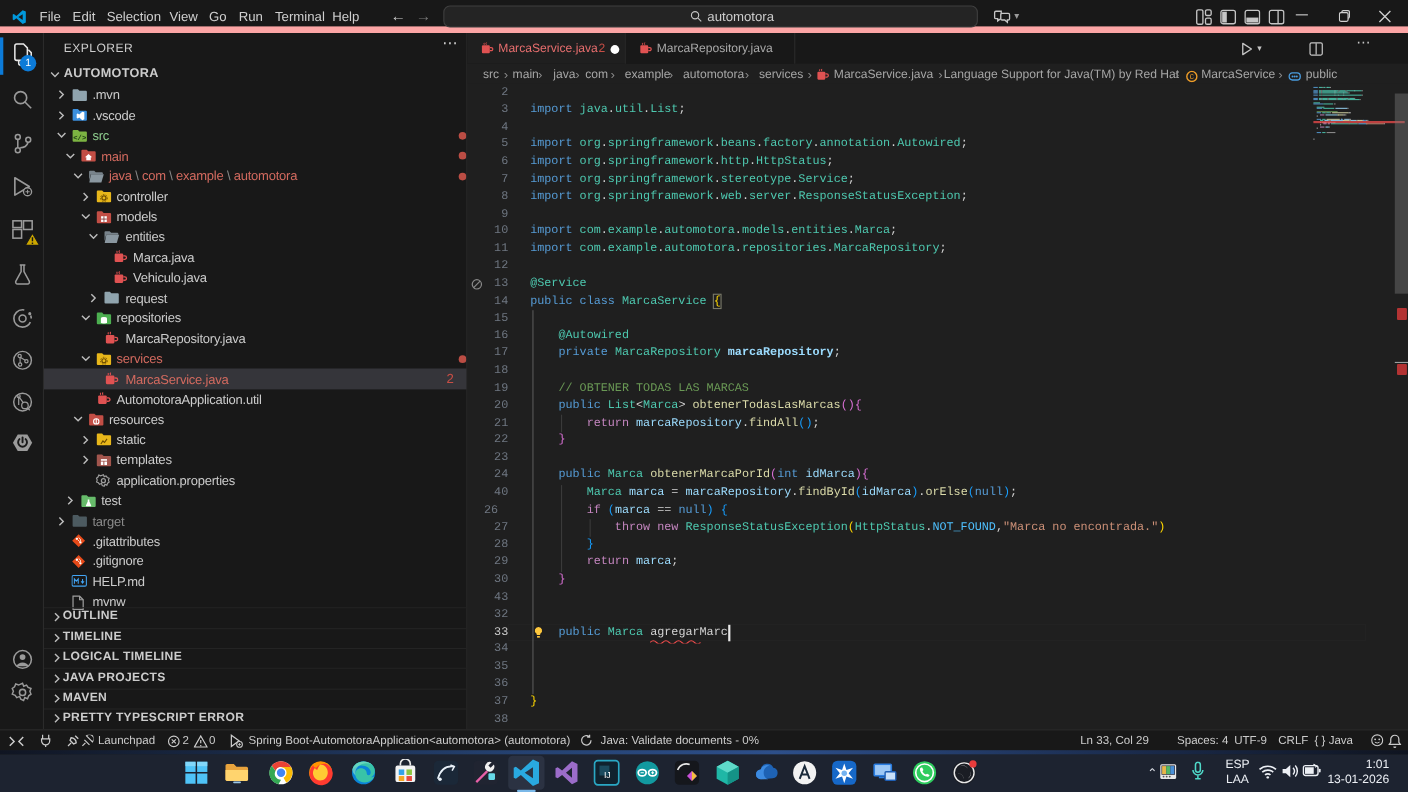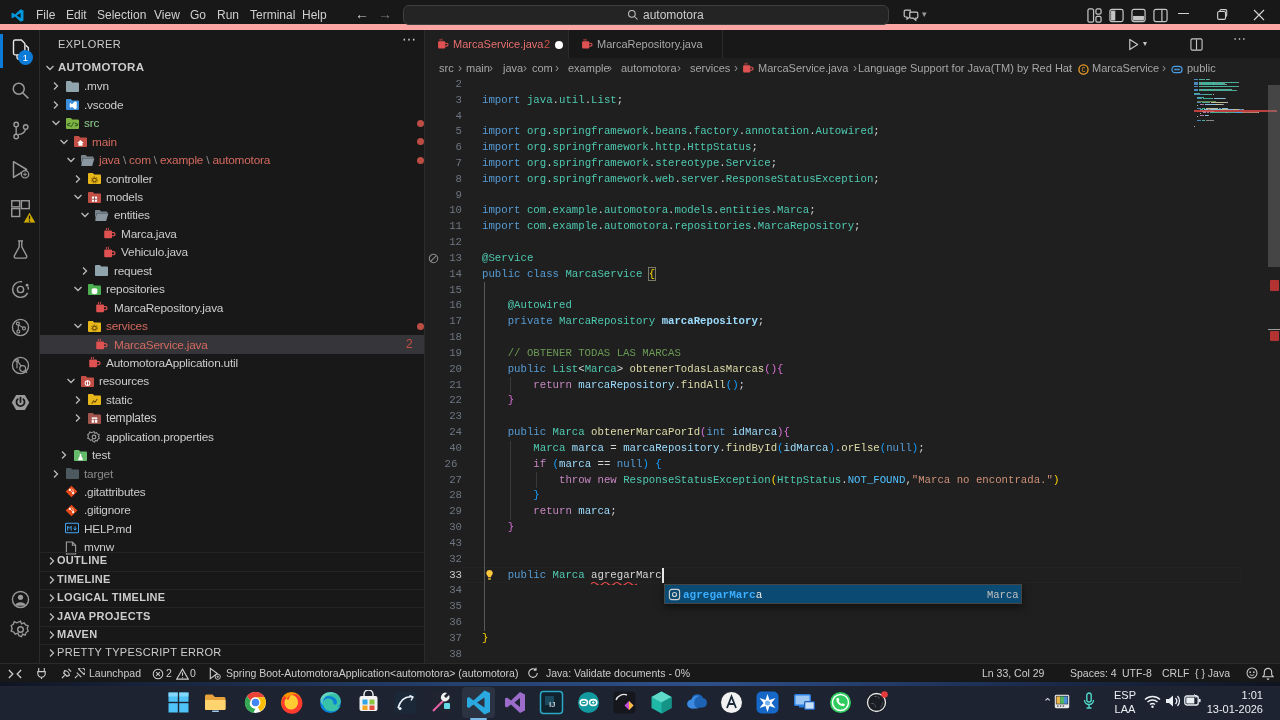--- a/index.html
+++ b/index.html
@@ -407,21 +407,21 @@
       <div class="r" style="left:17px;top:579.6px;font-size:11px;font-weight:bold;color:#cccccc;letter-spacing:0.3px">JAVA PROJECTS</div>
       <div class="r" style="left:0;top:595.8px;width:385px;height:18.4px;border-top:1px solid #242424"></div>
       <svg class="r" style="left:7px;top:600.0px" width="10" height="10" viewBox="0 0 10 10">
         <path d="M3 1.5 6.5 5 3 8.5" fill="none" stroke="#bbbbbb" stroke-width="1.3"></path>
       </svg>
       <div class="r" style="left:17px;top:598.0px;font-size:11px;font-weight:bold;color:#cccccc;letter-spacing:0.3px">MAVEN</div>
       <div class="r" style="left:0;top:614.2px;width:385px;height:18.4px;border-top:1px solid #242424"></div>
       <svg class="r" style="left:7px;top:618.4px" width="10" height="10" viewBox="0 0 10 10">
         <path d="M3 1.5 6.5 5 3 8.5" fill="none" stroke="#bbbbbb" stroke-width="1.3"></path>
       </svg>
-      <div class="r" style="left:17px;top:616.4px;font-size:11px;font-weight:normal;color:#cccccc;letter-spacing:0.3px">PRETTY TYPESCRIPT ERROR</div>
+      <div class="r" style="left:17px;top:616.4px;font-size:11px;font-weight:bold;color:#cccccc;letter-spacing:0.3px">PRETTY TYPESCRIPT ERROR</div>
     </div>
     <div class="r" style="left:425px;top:30px;width:855px;height:633px;background:#1f1f1f;overflow:hidden">
       <div class="r" style="left:0;top:0;width:855px;height:28px;background:#181818"></div>
       <div class="r" style="left:0;top:0;width:144px;height:28px;background:#1f1f1f;border-right:1px solid #2b2b2b"></div>
       <div class="r" style="left:144px;top:0;width:154px;height:28px;background:#181818;border-right:1px solid #2b2b2b"></div>
       <div class="r" style="left:11px;top:8px">
         <svg width="13" height="12" viewBox="0 0 16 15">
           <rect x="2.5" y="4" width="9" height="9" rx="1.2" fill="#e05252"></rect>
           <path d="M11.5 6.5 h1.6 a1.7 1.7 0 0 1 0 3.6 h-1.6" fill="none" stroke="#e05252" stroke-width="1.4"></path>
           <path d="M5.2 1.2 a2 2 0 0 0 0 2.2 M7.6 0.8 a2 2 0 0 0 0 2.6" fill="none" stroke="#e05252" stroke-width="1.1"></path>
@@ -525,21 +525,21 @@
       <div class="r mono" style="left:57px;top:332.7px;font-size:10.7px"><span style="color:#D4D4D4">    </span><span style="color:#569CD6">public</span><span style="color:#D4D4D4"> </span><span style="color:#4EC9B0">List</span><span style="color:#D4D4D4">&lt;</span><span style="color:#4EC9B0">Marca</span><span style="color:#D4D4D4">&gt; </span><span style="color:#DCDCAA">obtenerTodasLasMarcas</span><span style="color:#DA70D6">(){</span></div>
       <div class="r mono" style="left:15px;top:348.6px;width:22px;text-align:right;font-size:10.7px;color:#6e7681">21</div>
       <div class="r mono" style="left:57px;top:348.6px;font-size:10.7px"><span style="color:#D4D4D4">        </span><span style="color:#C586C0">return</span><span style="color:#D4D4D4"> </span><span style="color:#9CDCFE">marcaRepository</span><span style="color:#D4D4D4">.</span><span style="color:#DCDCAA">findAll</span><span style="color:#179FFF">()</span><span style="color:#D4D4D4">;</span></div>
       <div class="r mono" style="left:15px;top:364.4px;width:22px;text-align:right;font-size:10.7px;color:#6e7681">22</div>
       <div class="r mono" style="left:57px;top:364.4px;font-size:10.7px"><span style="color:#D4D4D4">    </span><span style="color:#DA70D6">}</span></div>
       <div class="r mono" style="left:15px;top:380.2px;width:22px;text-align:right;font-size:10.7px;color:#6e7681">23</div>
       <div class="r mono" style="left:15px;top:396.1px;width:22px;text-align:right;font-size:10.7px;color:#6e7681">24</div>
       <div class="r mono" style="left:57px;top:396.1px;font-size:10.7px"><span style="color:#D4D4D4">    </span><span style="color:#569CD6">public</span><span style="color:#D4D4D4"> </span><span style="color:#4EC9B0">Marca</span><span style="color:#D4D4D4"> </span><span style="color:#DCDCAA">obtenerMarcaPorId</span><span style="color:#DA70D6">(</span><span style="color:#569CD6">int</span><span style="color:#D4D4D4"> </span><span style="color:#9CDCFE">idMarca</span><span style="color:#DA70D6">){</span></div>
       <div class="r mono" style="left:15px;top:411.9px;width:22px;text-align:right;font-size:10.7px;color:#6e7681">40</div>
       <div class="r mono" style="left:57px;top:411.9px;font-size:10.7px"><span style="color:#D4D4D4">        </span><span style="color:#4EC9B0">Marca</span><span style="color:#D4D4D4"> </span><span style="color:#9CDCFE">marca</span><span style="color:#D4D4D4"> = </span><span style="color:#9CDCFE">marcaRepository</span><span style="color:#D4D4D4">.</span><span style="color:#DCDCAA">findById</span><span style="color:#179FFF">(</span><span style="color:#9CDCFE">idMarca</span><span style="color:#179FFF">)</span><span style="color:#D4D4D4">.</span><span style="color:#DCDCAA">orElse</span><span style="color:#179FFF">(</span><span style="color:#569CD6">null</span><span style="color:#179FFF">)</span><span style="color:#D4D4D4">;</span></div>
-      <div class="r mono" style="left:15px;top:427.7px;width:22px;text-align:center;font-size:10.7px;color:#6e7681">26</div>
+      <div class="r mono" style="left:15px;top:427.7px;width:22px;text-align:left;font-size:10.7px;color:#6e7681">26</div>
       <div class="r mono" style="left:57px;top:427.7px;font-size:10.7px"><span style="color:#D4D4D4">        </span><span style="color:#C586C0">if</span><span style="color:#D4D4D4"> </span><span style="color:#179FFF">(</span><span style="color:#9CDCFE">marca</span><span style="color:#D4D4D4"> == </span><span style="color:#569CD6">null</span><span style="color:#179FFF">)</span><span style="color:#D4D4D4"> </span><span style="color:#179FFF">{</span></div>
       <div class="r mono" style="left:15px;top:443.6px;width:22px;text-align:right;font-size:10.7px;color:#6e7681">27</div>
       <div class="r mono" style="left:57px;top:443.6px;font-size:10.7px"><span style="color:#D4D4D4">            </span><span style="color:#C586C0">throw</span><span style="color:#D4D4D4"> </span><span style="color:#C586C0">new</span><span style="color:#D4D4D4"> </span><span style="color:#4EC9B0">ResponseStatusException</span><span style="color:#FFD700">(</span><span style="color:#4EC9B0">HttpStatus</span><span style="color:#D4D4D4">.</span><span style="color:#4FC1FF">NOT_FOUND</span><span style="color:#D4D4D4">,</span><span style="color:#CE9178">"Marca no encontrada."</span><span style="color:#FFD700">)</span></div>
       <div class="r mono" style="left:15px;top:459.4px;width:22px;text-align:right;font-size:10.7px;color:#6e7681">28</div>
       <div class="r mono" style="left:57px;top:459.4px;font-size:10.7px"><span style="color:#D4D4D4">        </span><span style="color:#179FFF">}</span></div>
       <div class="r mono" style="left:15px;top:475.2px;width:22px;text-align:right;font-size:10.7px;color:#6e7681">29</div>
       <div class="r mono" style="left:57px;top:475.2px;font-size:10.7px"><span style="color:#D4D4D4">        </span><span style="color:#C586C0">return</span><span style="color:#D4D4D4"> </span><span style="color:#9CDCFE">marca</span><span style="color:#D4D4D4">;</span></div>
       <div class="r mono" style="left:15px;top:491.0px;width:22px;text-align:right;font-size:10.7px;color:#6e7681">30</div>
       <div class="r mono" style="left:57px;top:491.0px;font-size:10.7px"><span style="color:#D4D4D4">    </span><span style="color:#DA70D6">}</span></div>
       <div class="r mono" style="left:15px;top:506.9px;width:22px;text-align:right;font-size:10.7px;color:#6e7681">43</div>
@@ -557,29 +557,20 @@
         <line x1="2.8" y1="9.2" x2="9.2" y2="2.8" stroke="#8a8a8a" stroke-width="1.2"></line>
       </svg>
       <svg class="r" style="left:59px;top:539.3px" width="11" height="12" viewBox="0 0 12 13">
 <path d="M6 1 a3.6 3.6 0 0 1 2 6.6 l-0.4 1.4 h-3.2 L4 7.6 A3.6 3.6 0 0 1 6 1z" fill="#ffc83d"></path>
         <rect x="4.6" y="10" width="2.8" height="1.6" fill="#ffc83d"></rect>
       </svg>
       <svg class="r" style="left:166px;top:550.7px" width="46" height="4" viewBox="0 0 46 4">
         <path d="M0 3 Q 2.875 0 5.75 3 T 11.5 3 T 17.25 3 T 23 3 T 28.75 3 T 34.5 3 T 40.25 3 T 46 3" fill="none" stroke="#f14c4c" stroke-width="1.1"></path>
       </svg>
       <div class="r" style="left:237px;top:537.8px;width:1.5px;height:15px;background:#e8e8e8"></div>
-      <div class="r" style="left:239px;top:554.0px;width:358px;height:20px;background:#252526;border:1px solid #454545;box-shadow:0 3px 8px rgba(0,0,0,0.5)">
-        <div class="r" style="left:0;top:0;width:356px;height:18px;background:#0b4a72"></div>
-        <svg class="r" style="left:3px;top:3px" width="13" height="13" viewBox="0 0 14 14">
-          <rect x="1.5" y="1.5" width="11" height="11" rx="2.5" fill="none" stroke="#cfcfcf" stroke-width="1.2"></rect>
-          <circle cx="7" cy="7" r="2.2" fill="none" stroke="#cfcfcf" stroke-width="1.2"></circle>
-        </svg>
-        <div class="r mono" style="left:18px;top:3.5px;font-size:11px"><span style="color:#3caeff;font-weight:bold">agregarMarc</span><span style="color:#e8e8e8">a</span></div>
-        <div class="r mono" style="left:322px;top:3.5px;font-size:10.5px;color:#c0c0c0">Marca</div>
-      </div>
       <div class="r" style="left:769.0px;top:48.9px;width:4.3px;height:1.1px;background:#569CD6;opacity:0.85"></div>
       <div class="r" style="left:774.0px;top:48.9px;width:2.9px;height:1.1px;background:#4EC9B0;opacity:0.85"></div>
       <div class="r" style="left:776.9px;top:48.9px;width:0.7px;height:1.1px;background:#9a9a9a;opacity:0.85"></div>
       <div class="r" style="left:777.6px;top:48.9px;width:2.9px;height:1.1px;background:#4EC9B0;opacity:0.85"></div>
       <div class="r" style="left:780.5px;top:48.9px;width:0.7px;height:1.1px;background:#9a9a9a;opacity:0.85"></div>
       <div class="r" style="left:781.2px;top:48.9px;width:2.9px;height:1.1px;background:#4EC9B0;opacity:0.85"></div>
       <div class="r" style="left:784.1px;top:48.9px;width:0.7px;height:1.1px;background:#9a9a9a;opacity:0.85"></div>
       <div class="r" style="left:769.0px;top:51.6px;width:4.3px;height:1.1px;background:#569CD6;opacity:0.85"></div>
       <div class="r" style="left:774.0px;top:51.6px;width:2.2px;height:1.1px;background:#4EC9B0;opacity:0.85"></div>
       <div class="r" style="left:776.2px;top:51.6px;width:0.7px;height:1.1px;background:#9a9a9a;opacity:0.85"></div>
@@ -753,21 +744,21 @@
         <circle cx="10.5" cy="10.5" r="2.8" fill="#181818" stroke="#cccccc" stroke-width="1"></circle>
         <path d="M9.2 10.5 h2.6 M10.5 9.2 v2.6" stroke="#cccccc" stroke-width="0.9"></path>
       </svg>
       <div class="r" style="left:226px;top:3px">Spring Boot-AutomotoraApplication&lt;automotora&gt; (automotora)</div>
       <svg class="r" style="left:527px;top:3px" width="12" height="12" viewBox="0 0 14 14">
         <path d="M12 7 a5 5 0 1 1-1.8-3.8 M10.5 1 v2.6 h-2.6" fill="none" stroke="#cccccc" stroke-width="1.3"></path>
       </svg>
       <div class="r" style="left:546px;top:3px">Java: Validate documents - 0%</div>
       <div class="r" style="left:982px;top:3px">Ln 33, Col 29</div>
       <div class="r" style="left:1070px;top:3px">Spaces: 4</div>
-      <div class="r" style="left:1122px;top:3px">UTF-8</div>
+      <div class="r" style="left:1122px;top:3px">UTF-9</div>
       <div class="r" style="left:1162px;top:3px">CRLF</div>
       <div class="r" style="left:1195px;top:3px">{ } Java</div>
       <svg class="r" style="left:1246px;top:3px" width="12" height="12" viewBox="0 0 14 14">
         <circle cx="7" cy="7" r="5.8" fill="none" stroke="#cccccc" stroke-width="1.2"></circle>
         <circle cx="4.8" cy="6" r="1" fill="#cccccc"></circle>
         <circle cx="9.2" cy="6" r="1" fill="#cccccc"></circle>
         <path d="M4.5 9 a3.5 2.5 0 0 0 5 0" fill="none" stroke="#cccccc" stroke-width="1"></path>
       </svg>
       <svg class="r" style="left:1262px;top:3px" width="12" height="13" viewBox="0 0 13 14">
         <path d="M6.5 1.5 a4 4 0 0 1 4 4 v3 l1.5 2 H1 l1.5-2 v-3 a4 4 0 0 1 4-4z" fill="none" stroke="#cccccc" stroke-width="1.2"></path>

